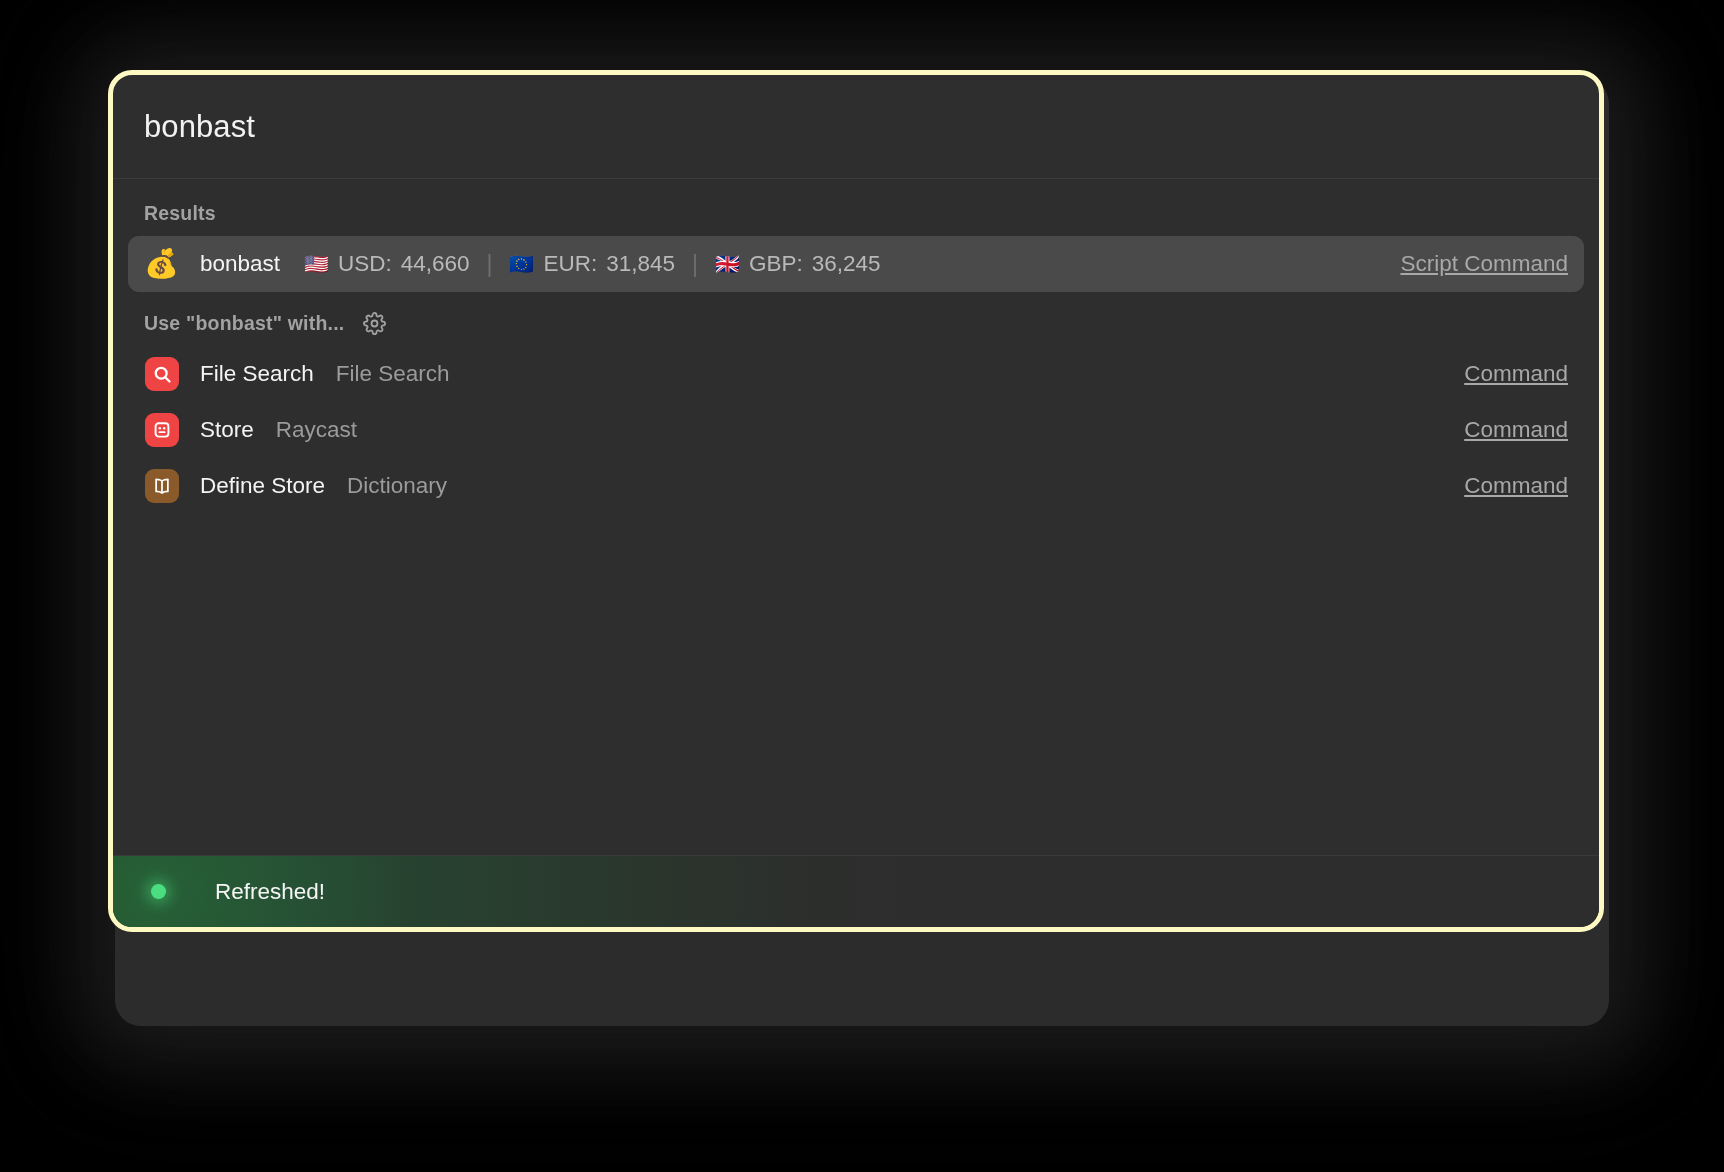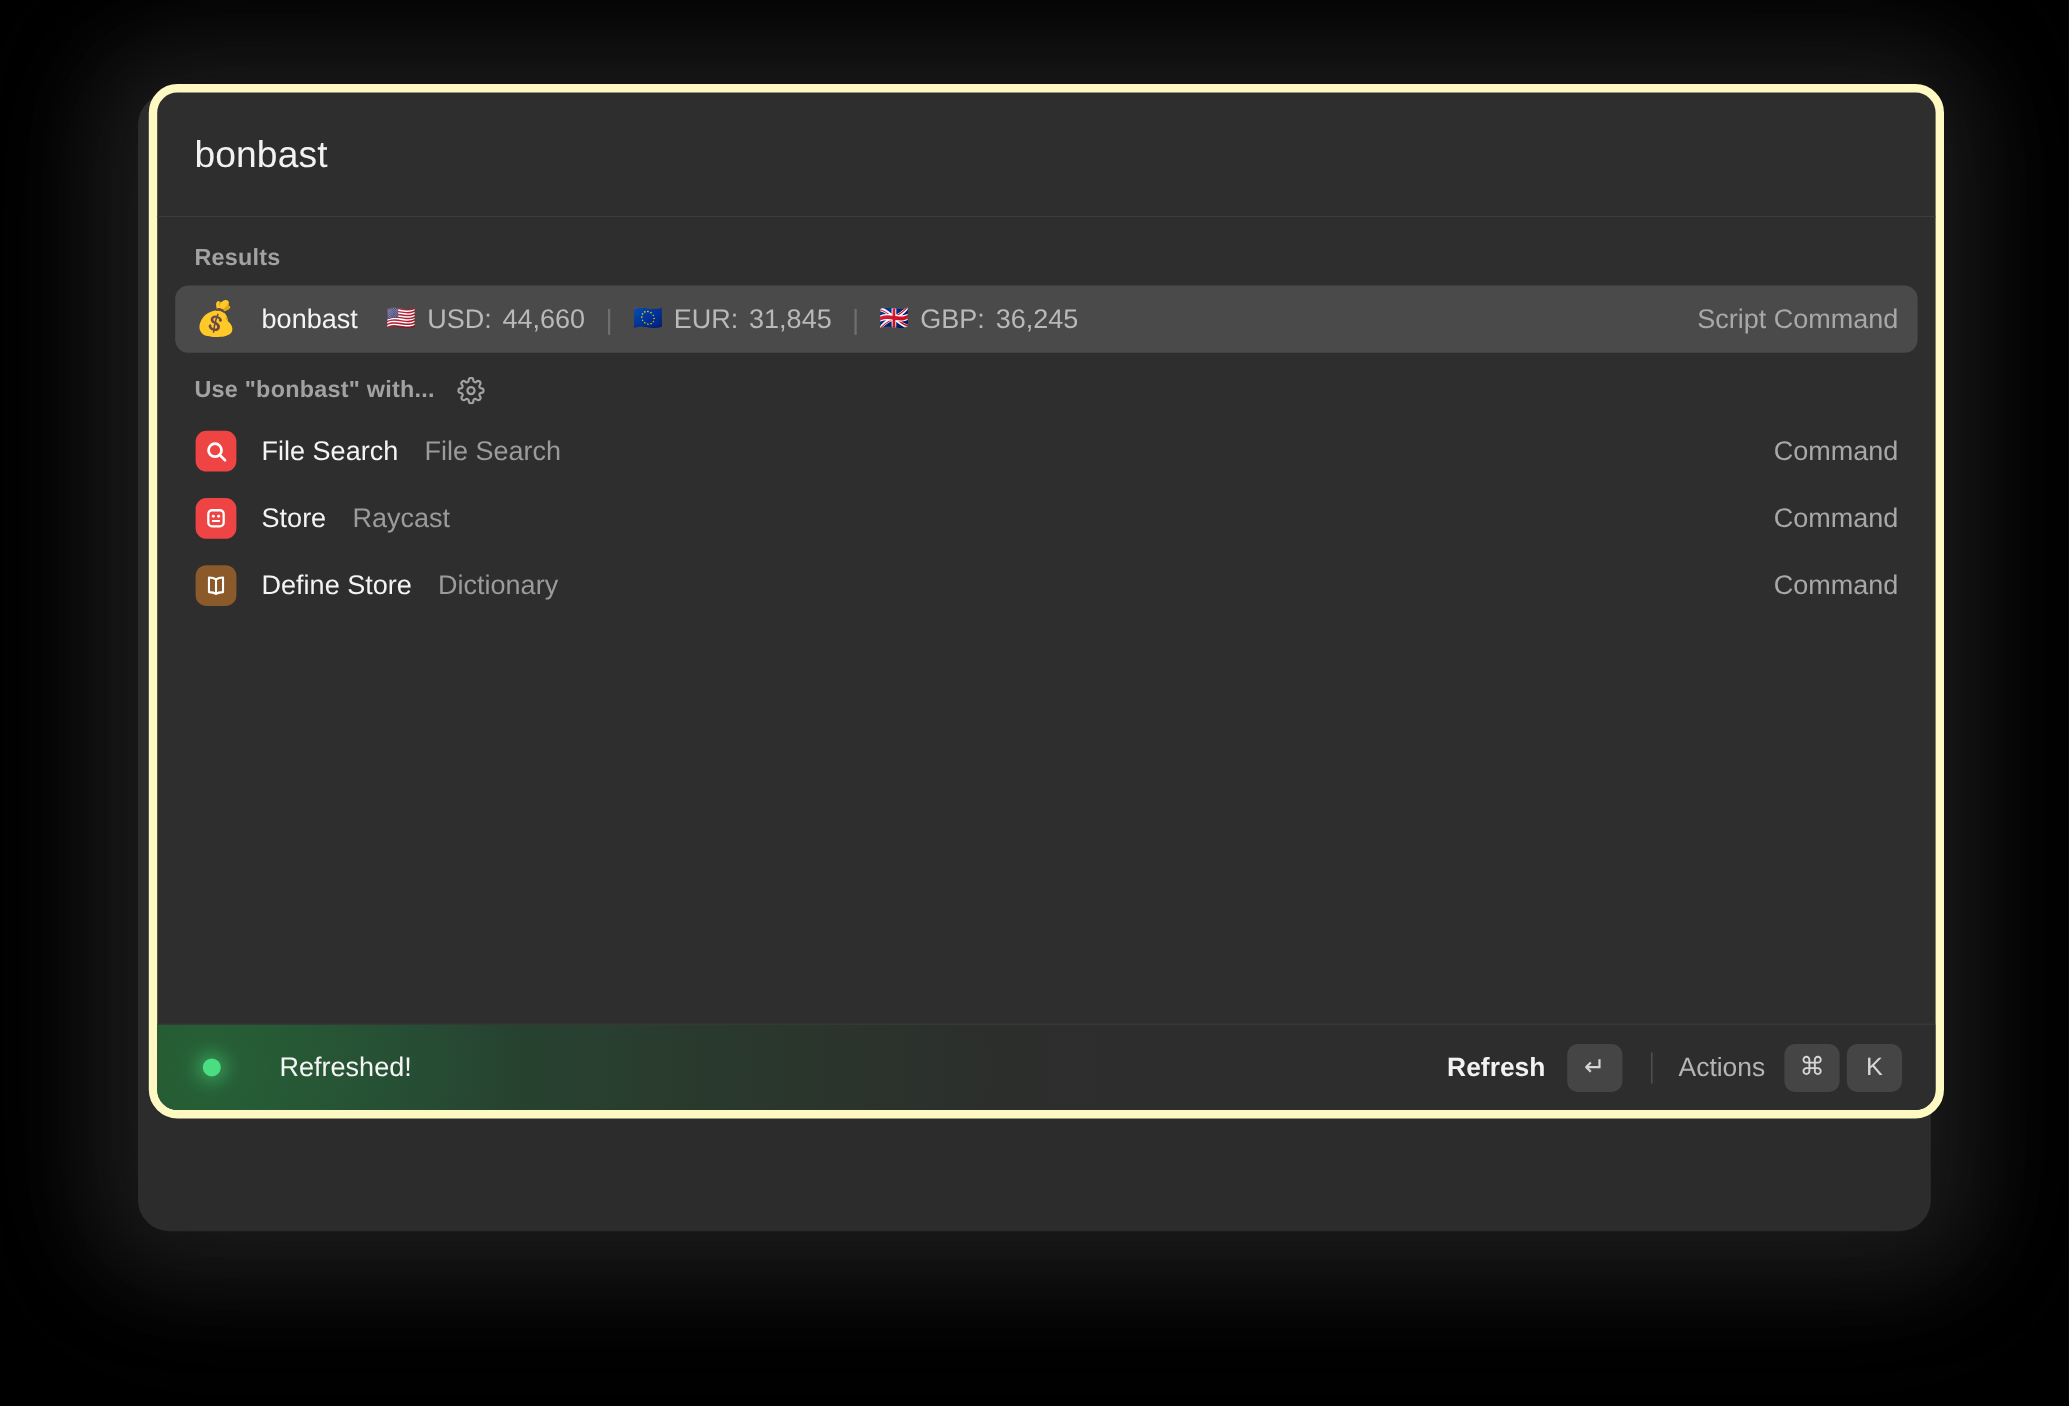--- a/index.html
+++ b/index.html
@@ -21,27 +21,27 @@
     width: 1494px;
     height: 948px;
     border-radius: 26px;
     box-shadow: 0 0 70px 34px rgba(40,40,40,0.55),
                 0 0 120px 60px rgba(22,22,22,0.5);
     background: #2c2c2c;
   }
 
   #launcher-window {
     position: absolute;
-    left: 124px;
+    left: 108px;
     top: 70px;
     width: 1496px;
     height: 862px;
     background: #2e2e2e;
     border-radius: 24px;
-    border: 7px solid #fef9c3;
+    border: 5px solid #fef9c3;
     overflow: hidden;
     display: flex;
     flex-direction: column;
   }
 
   
   #search-bar {
     height: 104px;
     flex: 0 0 104px;
     display: flex;
@@ -122,20 +122,21 @@
     color: #9b9b9b;
     font-size: 22.5px;
     margin-left: 22px;
     white-space: nowrap;
   }
   .row-accessory {
     margin-left: auto;
     color: #a8a8a8;
     font-size: 22.5px;
     white-space: nowrap;
+    text-decoration: underline;
   }
 
   
   .rates {
     display: flex;
     align-items: center;
     margin-left: 24px;
     gap: 0;
   }
   .rate {
@@ -311,23 +312,15 @@
       <span class="row-accessory">Command</span>
     </div>
 
 
   </div>
 
   <div id="footer">
     <span id="status-dot" style="background: rgb(74, 222, 128);"></span>
     <span id="status-text">Refreshed!</span>
 
-    <span class="footer-right">
-      <span id="refresh-label" class="footer-action-label">Refresh</span>
-      <span class="key-badge">↵</span>
-      <span class="footer-divider"></span>
-      <span id="actions-label" class="footer-action-label">Actions</span>
-      <span class="key-badge">⌘</span>
-      <span class="key-badge">K</span>
-    </span>
   </div>
 
 </div>
 
 </body></html>

